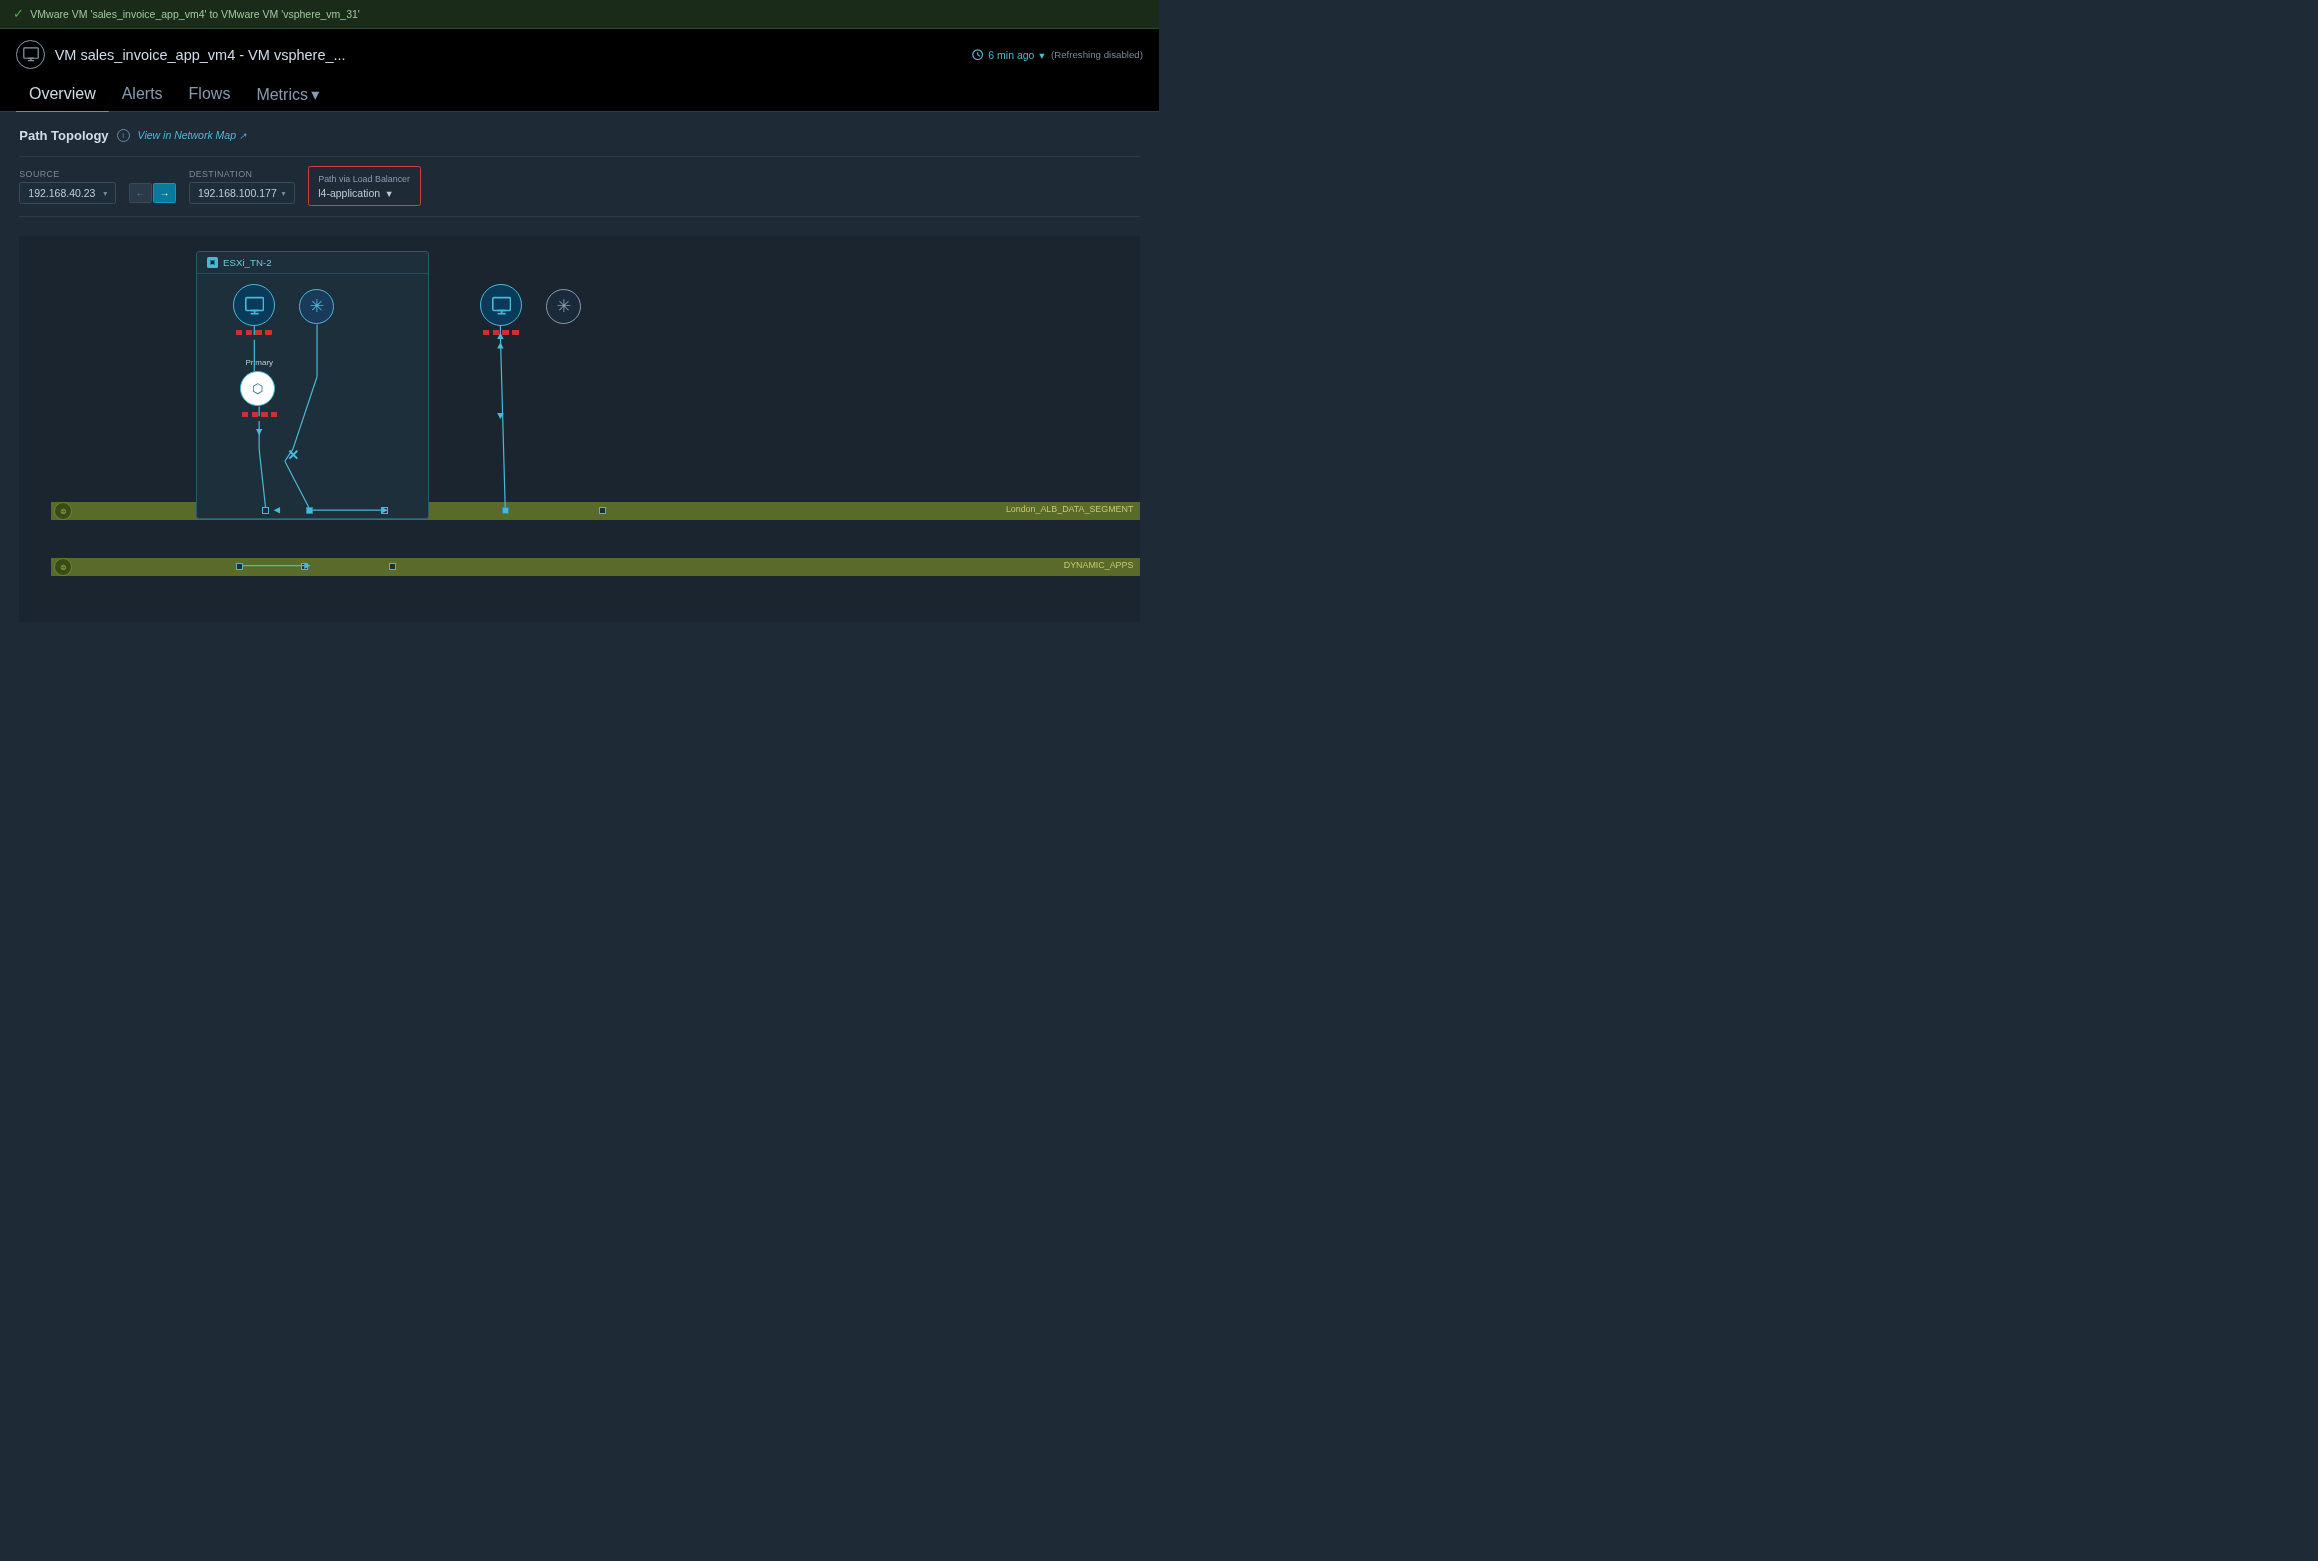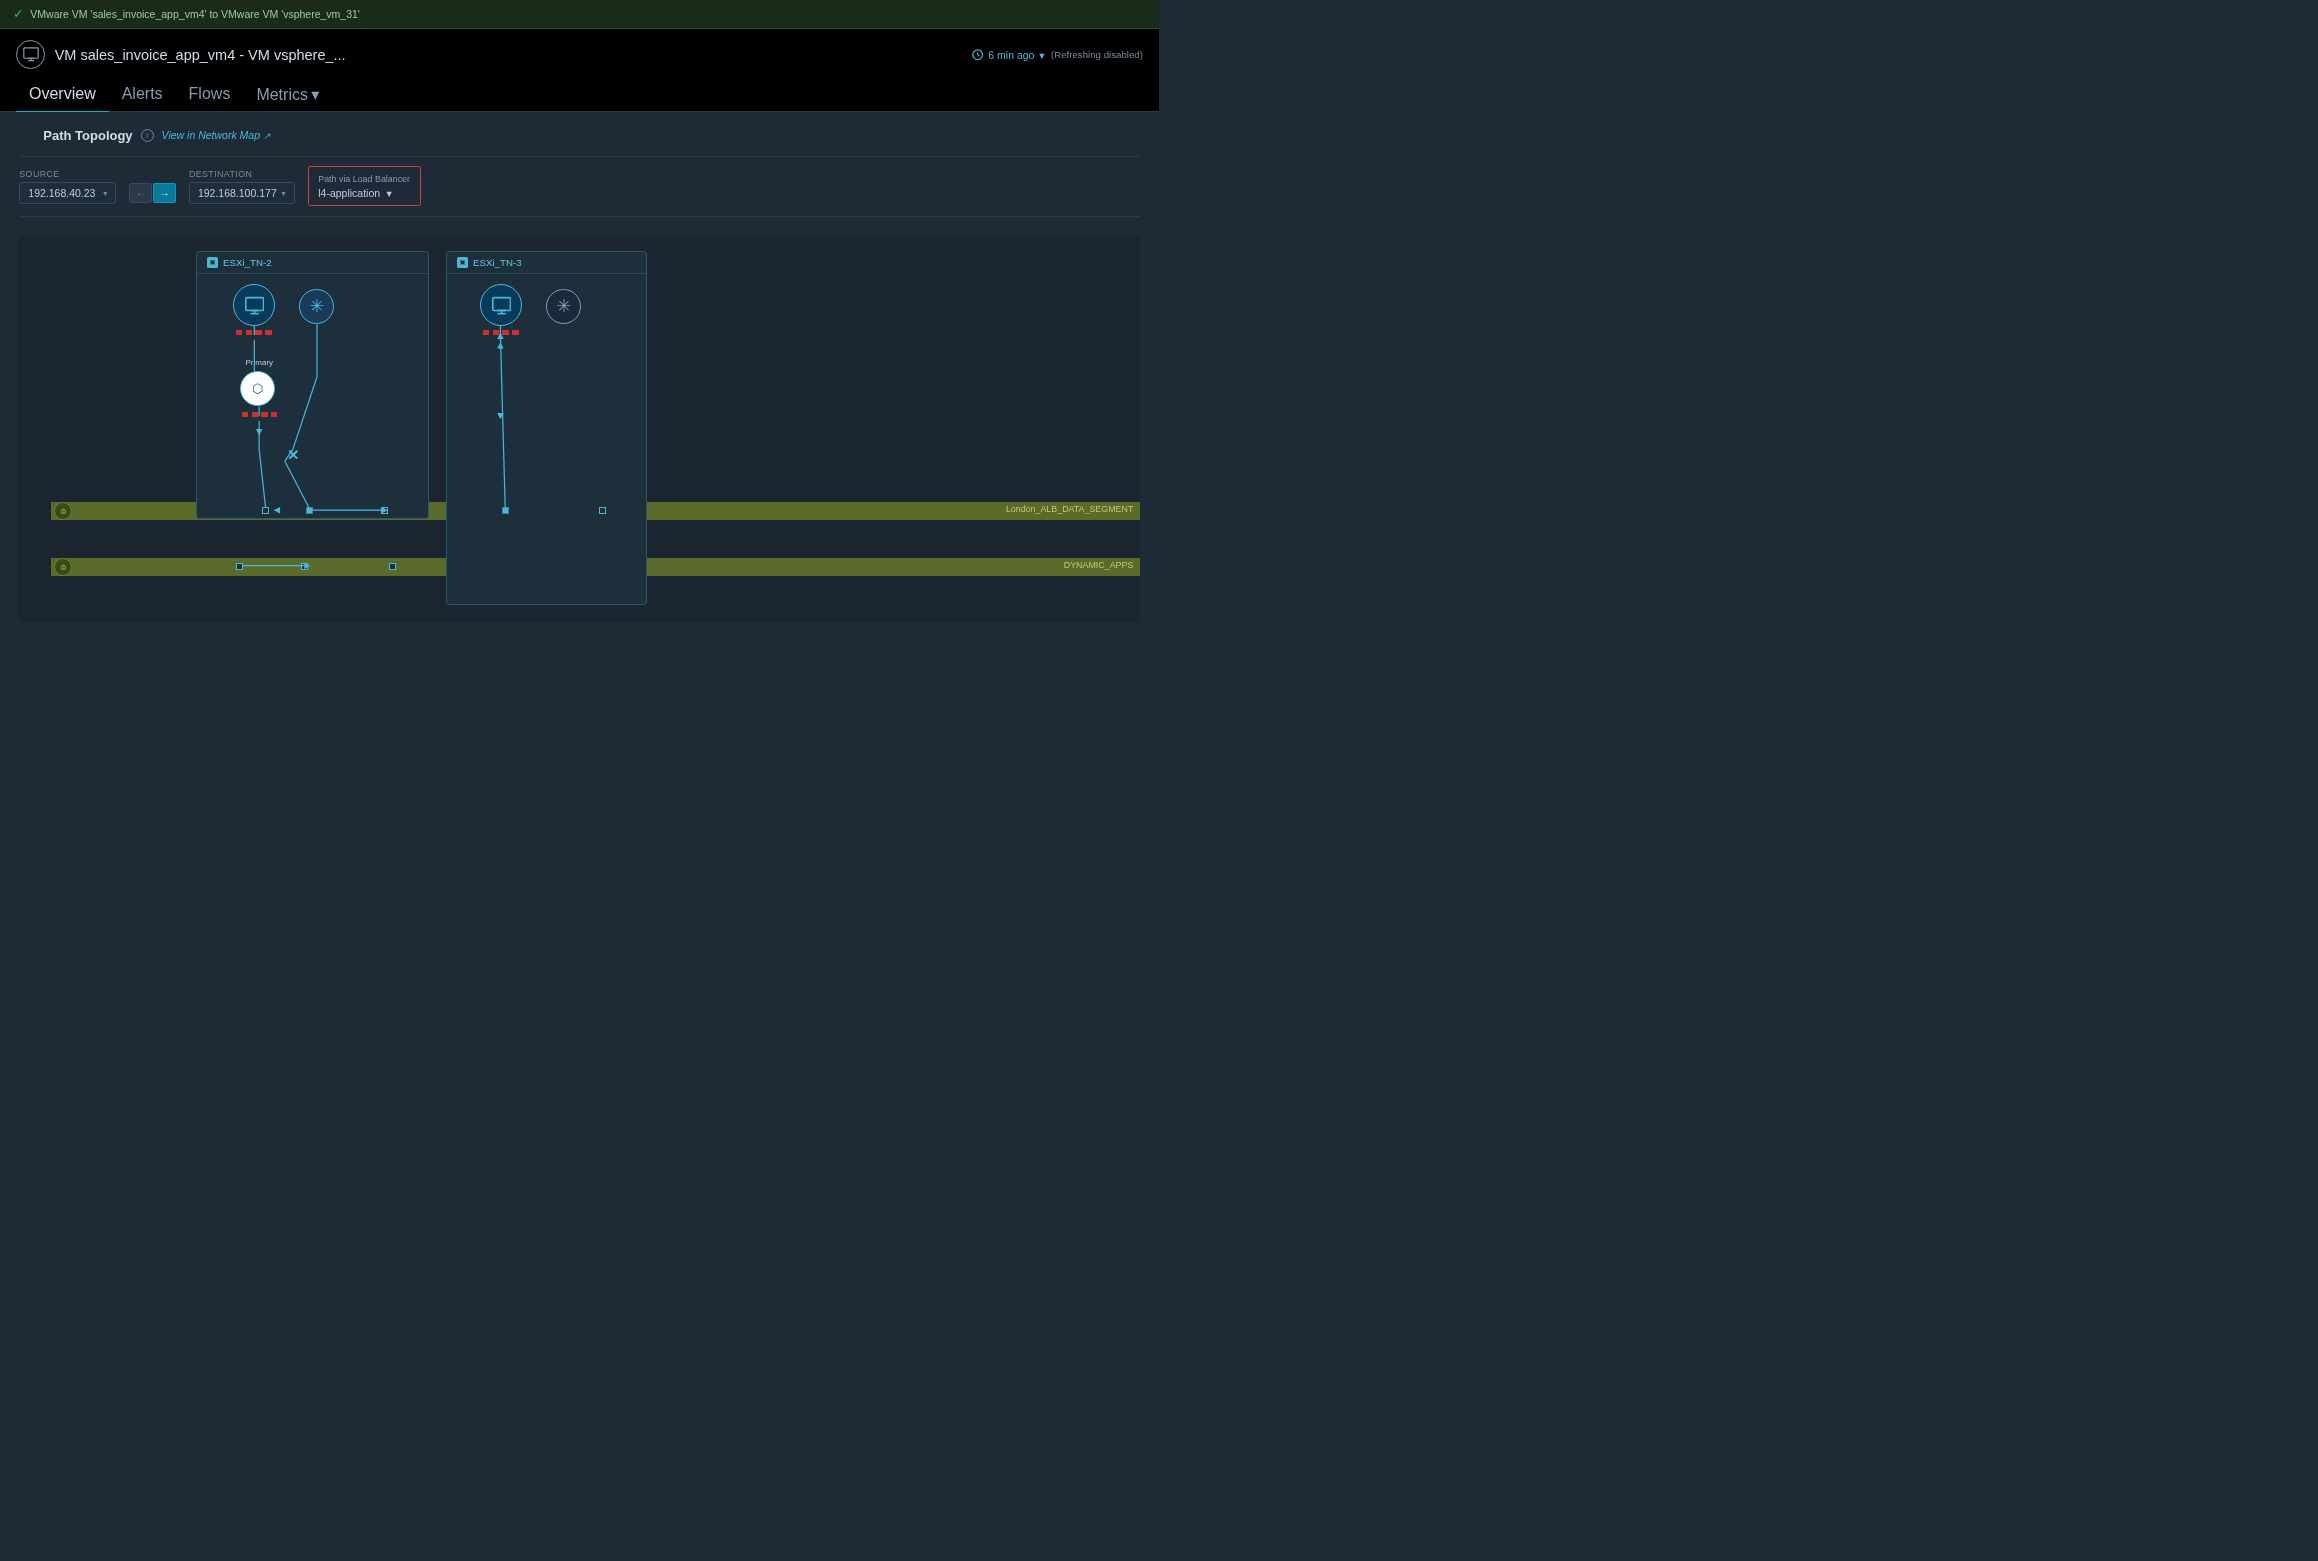--- a/index.html
+++ b/index.html
@@ -109,21 +109,20 @@
     .section-header {
       display: flex;
       align-items: center;
       gap: 8px;
       margin-bottom: 13px;
     }
     .section-title {
       font-size: 13px;
       font-weight: 600;
       color: #d0dce8;
-      margin-left: 24px;
     }
     .info-icon {
       width: 13px;
       height: 13px;
       border: 0.8px solid #6a8aaa;
       border-radius: 50%;
       display: flex;
       align-items: center;
       justify-content: center;
       font-size: 8px;
@@ -505,26 +504,20 @@
     </div>
     <div class="segment-label" style="top: 324px; right: 6.4px;">DYNAMIC_APPS</div>
 
     <div class="esxi-container" style="left: 177px; top: 14.5px; width: 233px; height: 268px;">
       <div class="esxi-header">
         <div class="esxi-icon">▣</div>
         <span>ESXi_TN-2</span>
       </div>
     </div>
 
-    <div class="esxi-container" style="left: 427px; top: 14.5px; width: 201px; height: 354px;">
-      <div class="esxi-header">
-        <div class="esxi-icon">▣</div>
-        <span>ESXi_TN-3</span>
-      </div>
-    </div>
 
     <div class="vm-node" style="left: 214px; top: 48px;">
       <svg viewBox="0 0 24 22" fill="none" xmlns="http://www.w3.org/2000/svg">
         <rect x="1" y="1" width="22" height="16" rx="1.5" stroke="#4ab8d8" stroke-width="2"></rect>
         <line x1="7" y1="17" x2="17" y2="17" stroke="#4ab8d8" stroke-width="2"></line>
         <line x1="12" y1="17" x2="12" y2="21" stroke="#4ab8d8" stroke-width="2"></line>
         <line x1="7" y1="21" x2="17" y2="21" stroke="#4ab8d8" stroke-width="2"></line>
       </svg>
     </div>
 

